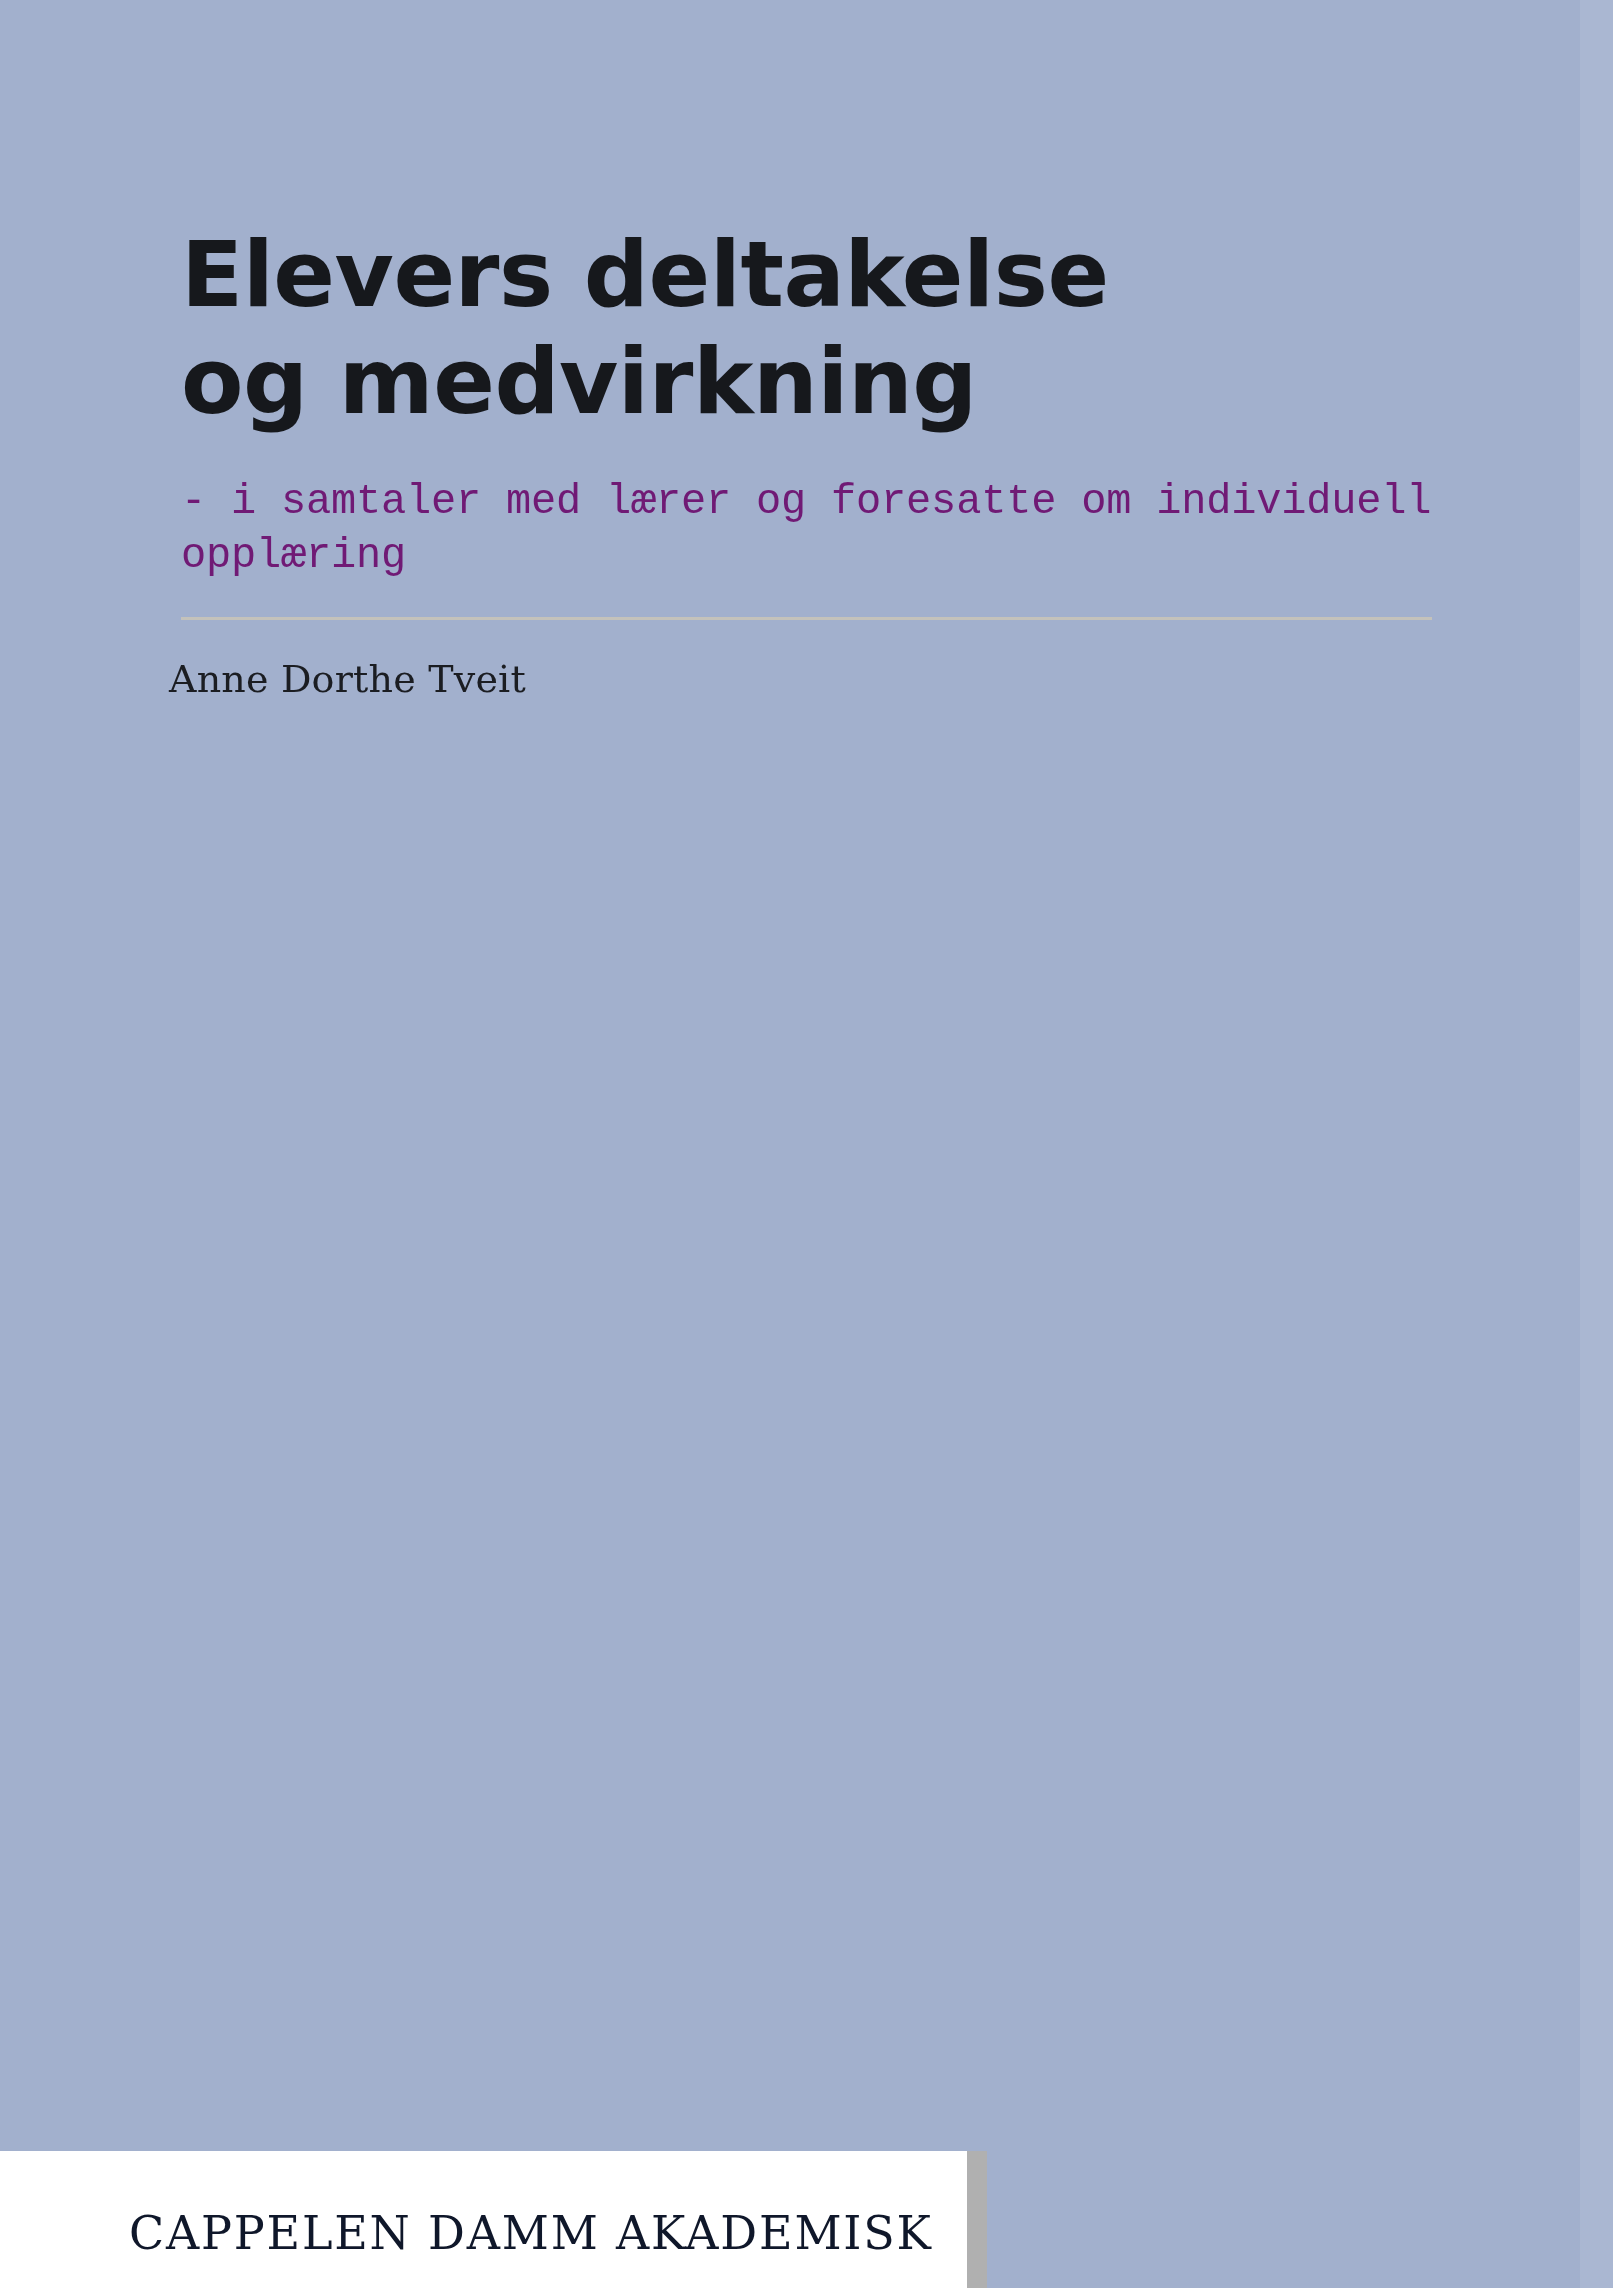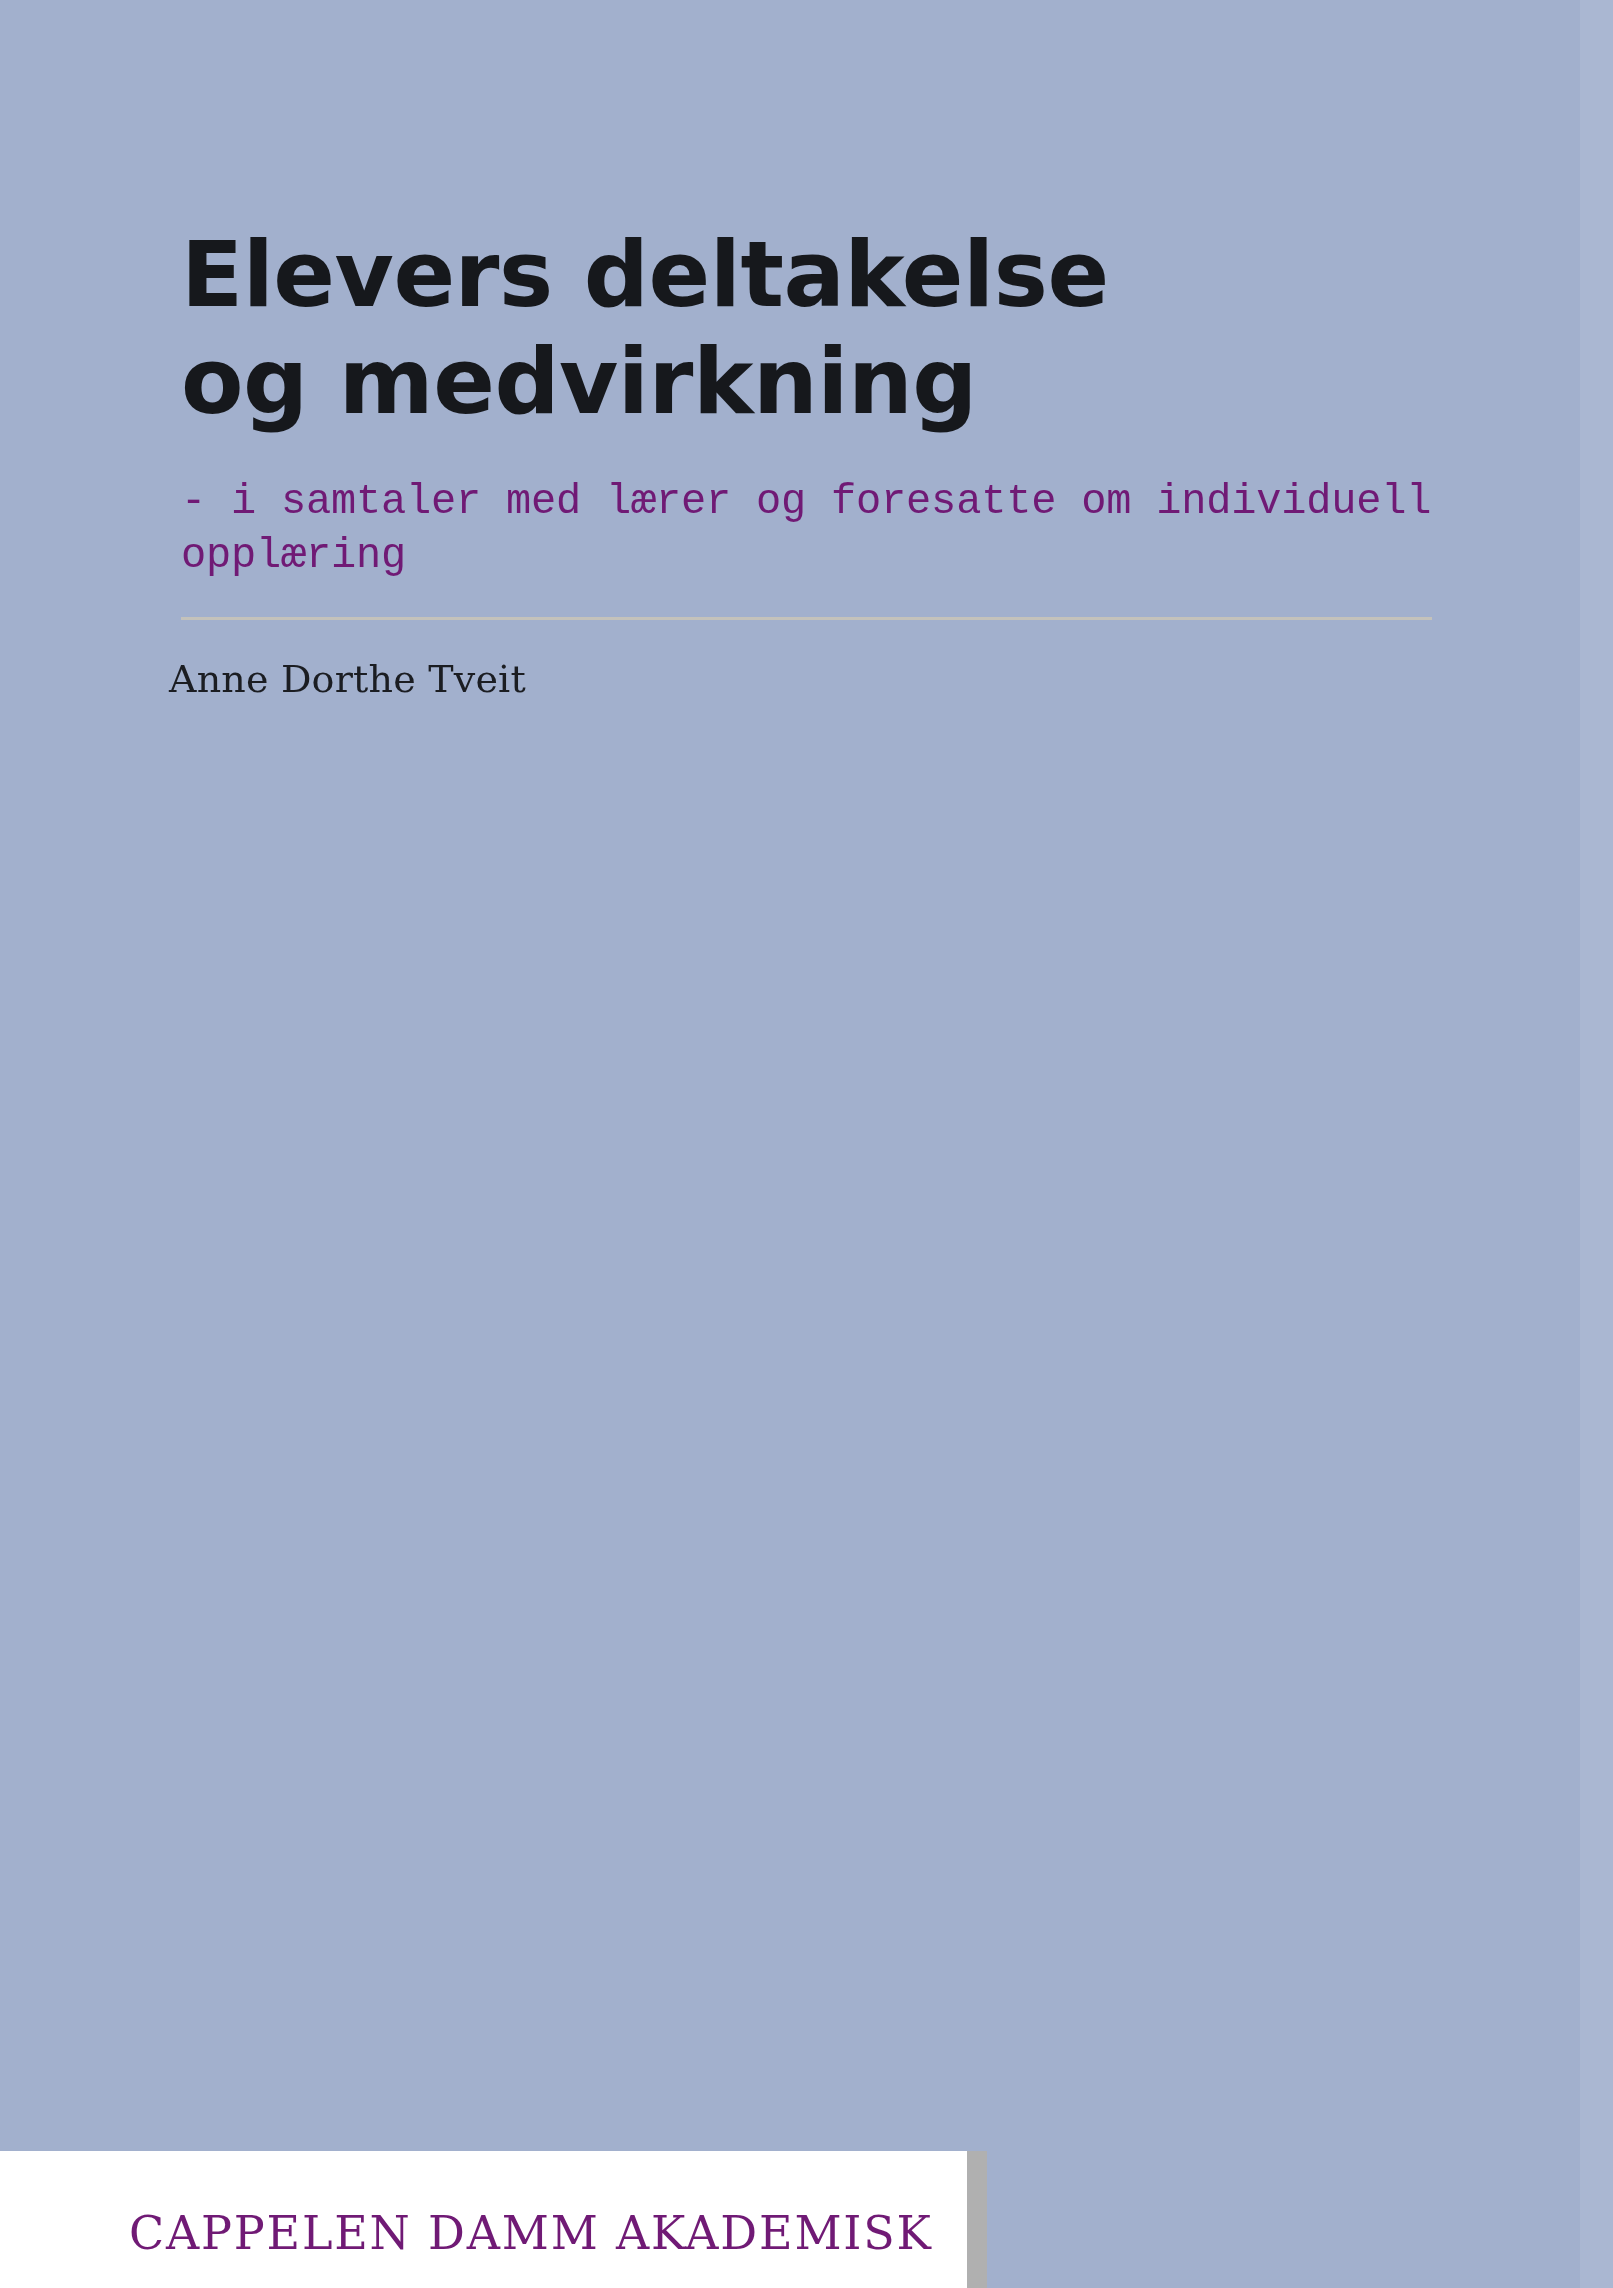--- a/index.html
+++ b/index.html
@@ -101,21 +101,21 @@
     background: #b0b0b0;
   }
 
   .publisher-name {
     position: absolute;
     left: 129px;
     bottom: 29.5px;
     font-family: "DejaVu Serif", serif;
     font-size: 46px;
     letter-spacing: 1.8px;
-    color: #701a75;
+    color: #0f172a;
     white-space: nowrap;
   }
 </style>
 </head>
 <body>
 
 <div class="cover">
 
   <div class="right-edge"></div>
 

